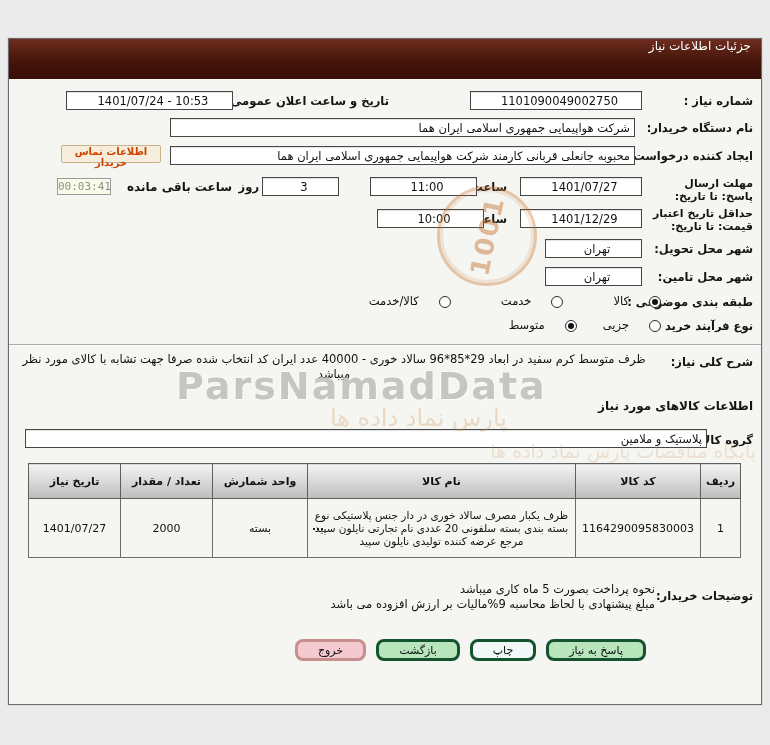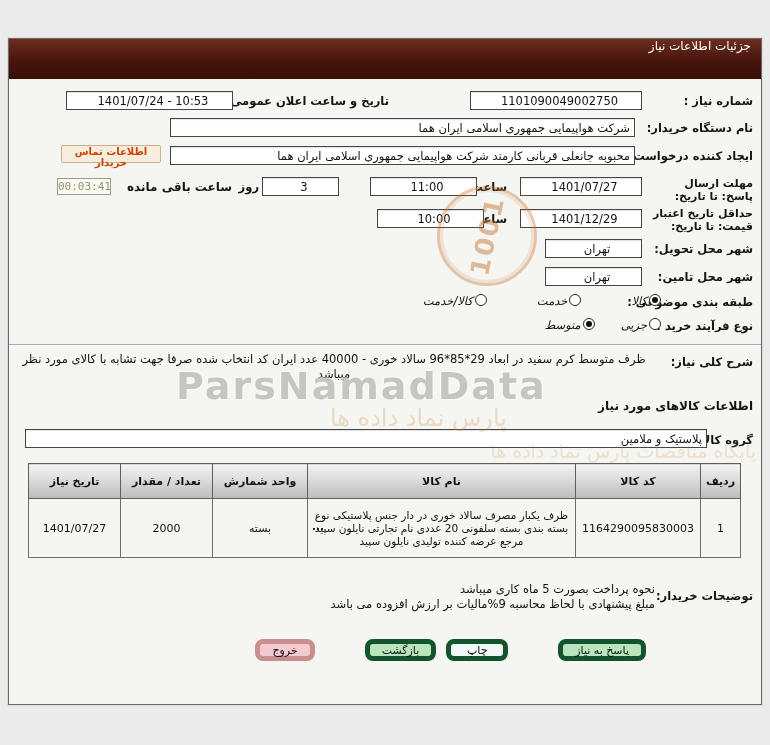--- a/index.html
+++ b/index.html
@@ -23,37 +23,37 @@
            font-size:11px;text-align:center;line-height:15px;direction:ltr;
            font-family:"DejaVu Sans Mono",monospace;}
   .radio{width:12px;height:12px;border:1px solid #2b2b2b;border-radius:50%;background:#fdfdfd;
          display:inline-block;position:relative;flex:none;box-sizing:border-box;}
   .radio.checked::after{content:"";position:absolute;left:2px;top:2px;right:2px;bottom:2px;
          background:#101010;border-radius:50%;}
   .checkbox{width:12px;height:12px;border:1px solid #2b2b2b;background:#fdfdfd;display:inline-block;
          flex:none;box-sizing:border-box;}
   .optrow{position:absolute;display:flex;align-items:center;gap:50px;height:16px;}
   .optrow.tight{gap:26px;}
-  .opt{display:flex;align-items:flex-start;gap:2px;font-size:11.5px;color:#111;white-space:nowrap;font-style:italic;}
+  .opt{display:flex;align-items:flex-end;gap:20px;font-size:11.5px;color:#111;white-space:nowrap;}
   .opt .small{font-size:11px;}
   .divider{position:absolute;left:0;right:0;height:0;border-top:1px solid #aaaaaa;border-bottom:1px solid #ffffff;}
   .desc{position:absolute;text-align:center;font-size:11.5px;line-height:15px;color:#111;}
   .notes{position:absolute;font-size:11.5px;line-height:14.5px;color:#111;}
   table.items{position:absolute;border-collapse:collapse;table-layout:fixed;font-size:11px;color:#111;}
   .items th{background:linear-gradient(#f4f4f4 0%,#d9d9d9 50%,#bcbcbc 100%);border:1px solid #5e5e5e;
             font-weight:bold;height:30px;padding:2px;font-size:11px;}
   .items td{border:1px solid #6e6e6e;text-align:center;vertical-align:middle;padding:3px;height:52px;
             background:#f5f5f2;}
   .namecell{position:relative;font-size:10.5px;line-height:13px;padding:2px 6px;}
   .more{position:absolute;left:4px;top:50%;transform:translateY(-60%);font-weight:bold;}
   .ltr{direction:ltr;}
   .btnrow{position:absolute;display:flex;align-items:center;gap:10px;}
-  .btn{height:22px;border-radius:8px;border:5px solid #14532d;font-size:11px;color:#101010;
-       padding:0 12px;cursor:pointer;font-family:inherit;white-space:nowrap;}
-  .btn.green{background:#b9e5bd;margin-left:40px;}
+  .btn{height:22px;border-radius:8px;border:3px solid #14532d;font-size:11px;color:#101010;
+       padding:0 20px;cursor:pointer;font-family:inherit;white-space:nowrap;}
+  .btn.green{background:#b9e5bd;}
   .btn.lite{background:#f0f8f8;}
   .btn.pink{background:#f5c9d0;border-color:#c88f8f;}
   .wm{position:absolute;pointer-events:none;z-index:9;}
   .wm-brand{font-size:38px;font-weight:bold;color:#9f9f9f;opacity:.55;letter-spacing:2px;
             text-shadow:1px 1px 0 #fff,-1px -1px 0 #fff;direction:ltr;}
   .wm-fa{color:#c78a3f;opacity:.25;font-size:24px;letter-spacing:1px;white-space:nowrap;}
   .wm-fa.small{font-size:19px;opacity:.2;}
   .stamp{width:94px;height:94px;border:3px solid rgba(200,115,45,.38);border-radius:50%;
          box-shadow:inset 0 0 0 3px rgba(200,115,45,.14);display:flex;align-items:center;
          justify-content:center;}

